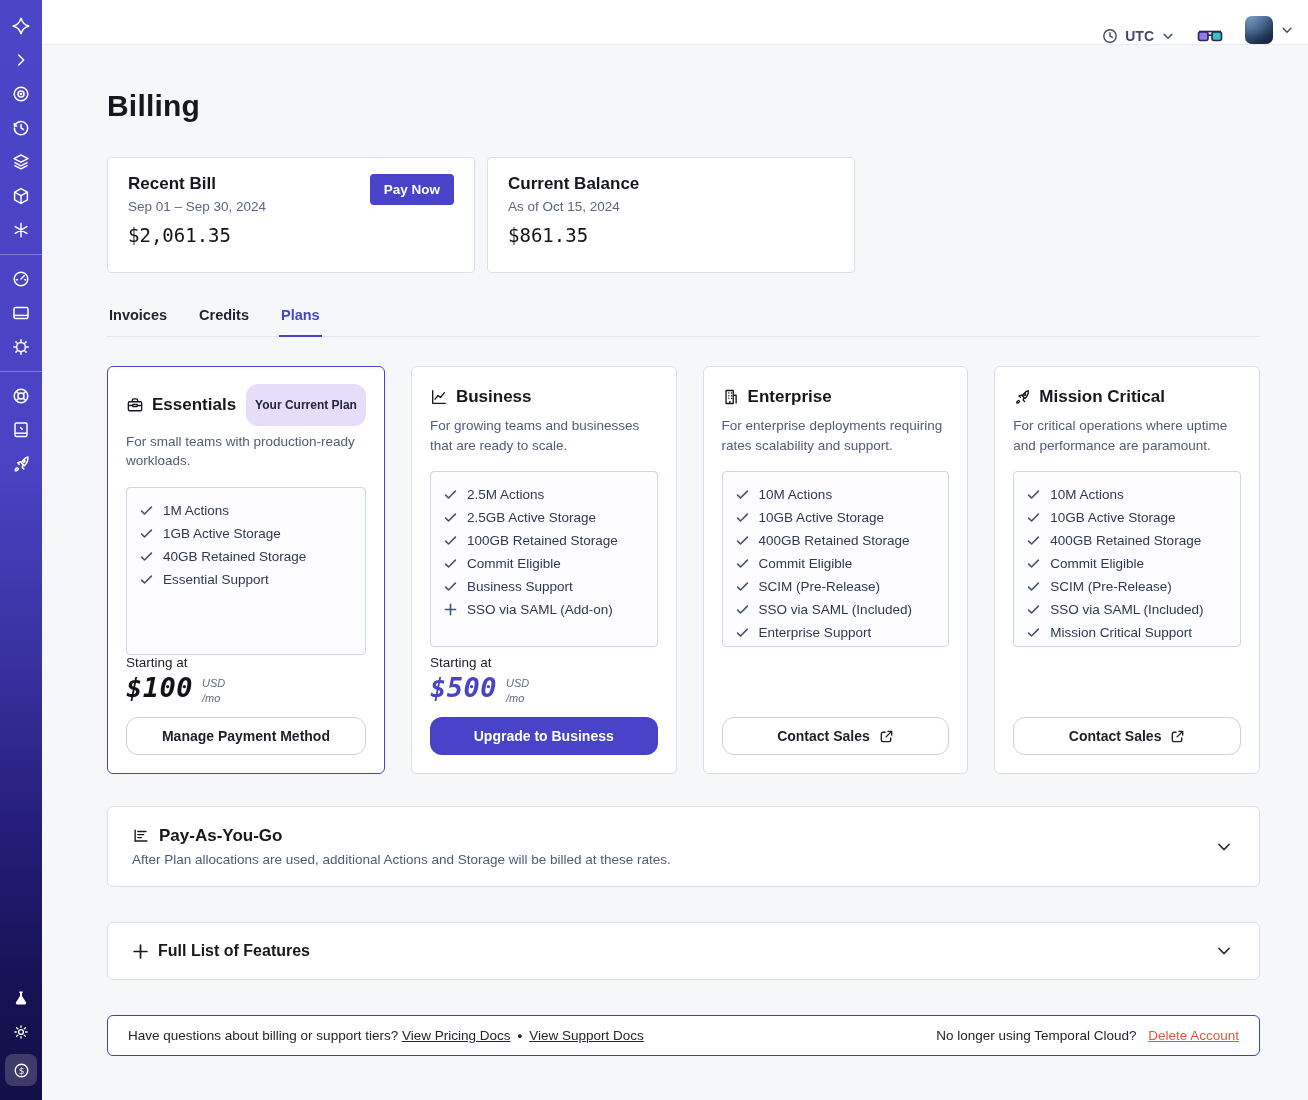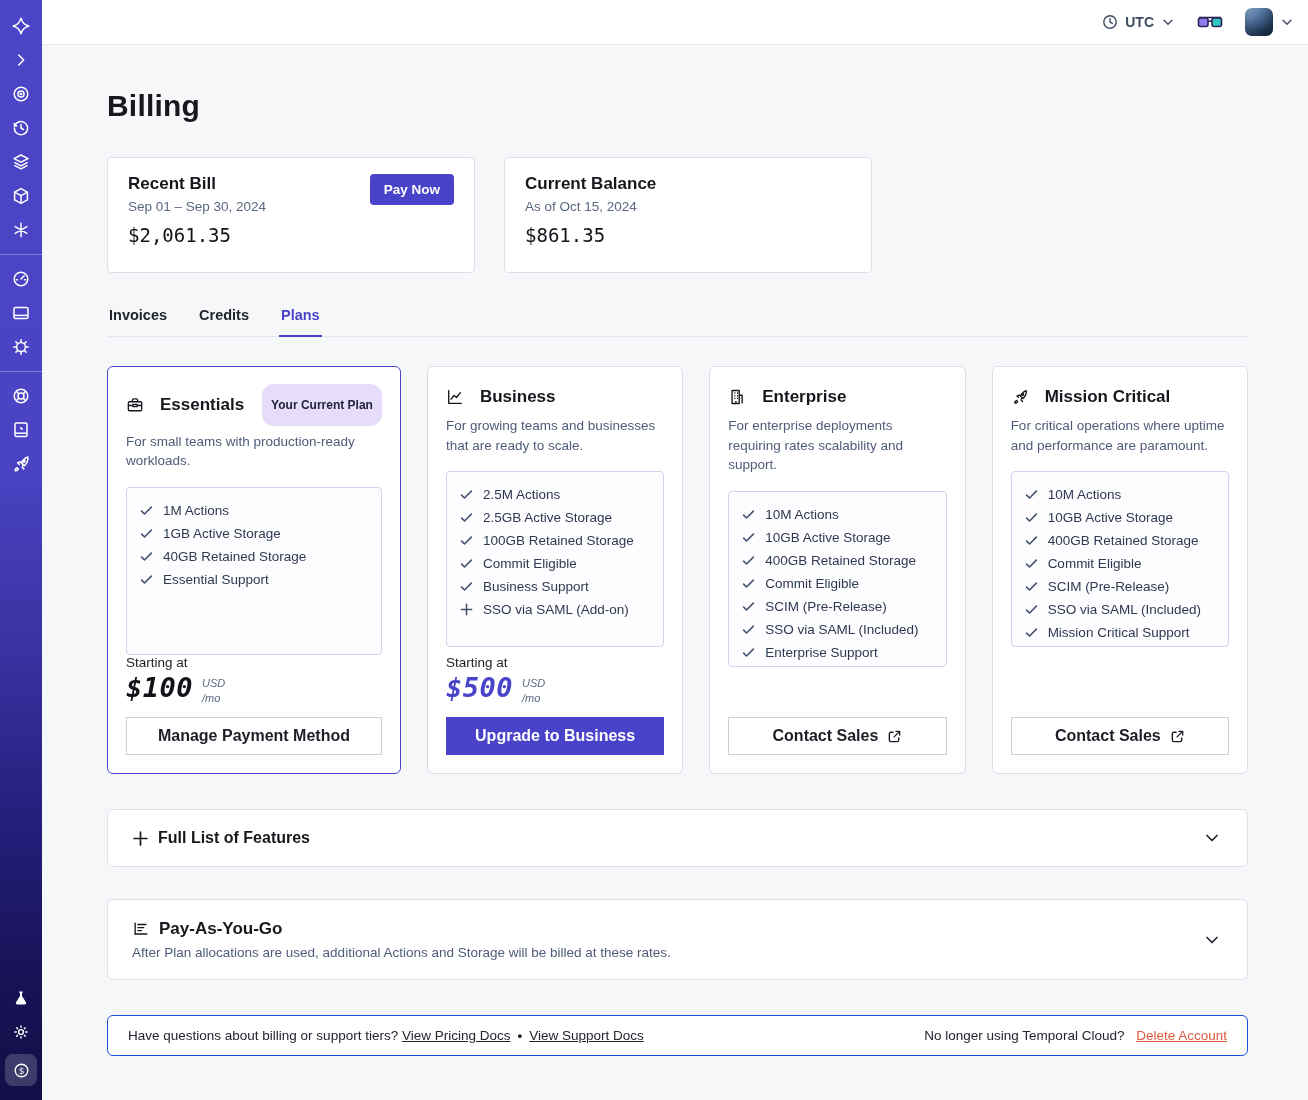--- a/index.html
+++ b/index.html
@@ -29,36 +29,36 @@
   .side-active {
     width:32px; height:32px; margin-top:5px; border-radius:8px;
     background:rgba(255,255,255,.18);
     display:flex; align-items:center; justify-content:center; color:#fff; cursor:pointer;
   }
 
   
   .topbar {
     position:absolute; left:42px; right:0; top:0; height:45px;
     background:#fff; border-bottom:1px solid #e7eaf0;
-    display:flex; align-items:center; justify-content:flex-end;
+    display:flex; align-items:flex-end; justify-content:flex-end;
     padding-right:14px; gap:22px;padding-left:34px;
   }
   .tz-group { display:flex; align-items:center; gap:7px; color:#3f4a63; font-size:14px; font-weight:bold; cursor:pointer; }
   .user-group { display:flex; align-items:center; gap:7px; cursor:pointer; }
   .avatar {
     width:28px; height:28px; border-radius:7px;
     background:linear-gradient(135deg,#8fb0cf 0%,#4d6f9a 40%,#27425f 75%,#1b2f47 100%);
     box-shadow:inset 0 -8px 8px rgba(10,20,40,.45);
   }
 
   
-  .main { position:absolute; left:42px; top:45px; right:12px; padding:28px 48px 0 65px; }
+  .main { position:absolute; left:42px; top:45px; right:0; padding:28px 48px 0 65px; }
   .page-title { font-size:30px; font-weight:bold; letter-spacing:.2px; margin-top:16px; }
 
-  .summary-row { display:flex; gap:29px; margin-top:34px; }
+  .summary-row { display:flex; gap:12px; margin-top:34px; }
   .sum-card {
     width:368px; height:116px; background:#fff; border:1px solid #dbe0ea; border-radius:4px;
     padding:16px 20px; position:relative;
   }
   .sum-title { font-size:17px; font-weight:bold; }
   .sum-sub { font-size:13.5px; color:#5a6882; margin-top:5px; }
   .sum-amount { font-family:"DejaVu Sans Mono", monospace; font-size:19px; margin-top:10px; color:#111318; }
   .pay-now {
     position:absolute; top:16px; right:20px; border:none; cursor:pointer;
     background:#4843c9; color:#fff; font-family:inherit; font-size:13.5px; font-weight:bold;
@@ -69,43 +69,43 @@
   .tab { font-size:14.5px; font-weight:bold; color:#22252e; padding:0 2px 12px; cursor:pointer; }
   .tab.active { color:#4843c9; border-bottom:2px solid #4843c9; margin-bottom:-1px; }
 
   
   .plans { display:grid; grid-template-columns:repeat(4,1fr); gap:26px; margin-top:29px; }
   .plan {
     background:#fff; border:1px solid #d8dee9; border-radius:6px; padding:18px;
     display:flex; flex-direction:column; height:408px;
   }
   .plan.current { border-color:#4843c9; }
-  .plan-head { display:flex; align-items:center; gap:16px; min-height:24px; }
+  .plan-head { display:flex; align-items:center; gap:8px; min-height:24px; }
   .plan-icon { color:#16181d; flex:0 0 auto; }
   .plan-title { font-size:17px; font-weight:bold; white-space:nowrap; }
   .badge {
     background:#e6ddfb; color:#23253a; font-size:12px; font-weight:bold;
     padding:14px 9px; border-radius:12px; white-space:nowrap; margin-left:2px;
   }
   .plan-desc { font-size:13.5px; color:#4e5c78; line-height:1.45; margin-top:7px; min-height:39px; }
   .features {
     border:1px solid #ccd6ea; background:#fdfdff; border-radius:4px;
     margin-top:16px; height:176px; padding:15px 12px; overflow:hidden;
   }
   .feat { display:flex; gap:9px; font-size:13.5px; color:#2e3950; margin-bottom:8px; }
   .feat svg { flex:0 0 auto; color:#46536f; }
   .plan-footer { margin-top:auto; }
   .starting { font-size:13.5px; color:#1c1f26; }
   .price-row { display:flex; gap:9px; align-items:flex-start; margin-top:2px;font-style:italic; }
   .price { font-family:"DejaVu Sans Mono", monospace; font-size:27px; font-weight:bold; letter-spacing:.5px; color:#111318; }
   .price.indigo { color:#4843c9; }
   .per { font-size:11px; color:#5a6882; line-height:1.3; padding-top:4px; }
   .plan-btn {
-    width:100%; margin-top:12px; height:38px; border-radius:0; cursor:pointer;
-    font-family:inherit; font-size:16px; font-weight:bold;
+    width:100%; margin-top:12px; height:38px; border-radius:12px; cursor:pointer;
+    font-family:inherit; font-size:14px; font-weight:bold;
     display:flex; align-items:center; justify-content:center; gap:9px;
   }
   .btn-outline { border:1px solid #c9d1df; background:#fff; color:#1c1f27; }
   .btn-filled { border:none; background:#4843c9; color:#fff; }
 
   
   .accordion {
     background:#fff; border:1px solid #dbe0ea; border-radius:6px;
     margin-top:32px; padding:19px 24px; position:relative; cursor:pointer;
   }
@@ -523,47 +523,47 @@
           <svg width="15" height="15" viewBox="0 0 16 16" fill="none" stroke="currentColor" stroke-width="1.5" stroke-linecap="round" stroke-linejoin="round">
               <path d="M6.5 3.5H4.2A1.7 1.7 0 0 0 2.5 5.2v6.6a1.7 1.7 0 0 0 1.7 1.7h6.6a1.7 1.7 0 0 0 1.7-1.7V9.5"></path>
               <path d="M9.5 2.5h4v4"></path>
               <path d="M13.2 2.8L7.6 8.4"></path>
             </svg>
         </button>
       </div>
     </section>
   </div>
 
-  <section class="accordion slim">
-    <div class="acc-title-row">
-      <svg width="17" height="17" viewBox="0 0 16 16" fill="none" stroke="currentColor" stroke-width="1.6" stroke-linecap="round">
-          <path d="M8 2v12M2 8h12"></path>
-        </svg>
-      <span>Full List of Features</span>
-    </div>
-    <svg class="chev" width="18" height="18" viewBox="0 0 18 18" fill="none" stroke="currentColor" stroke-width="1.7" stroke-linecap="round" stroke-linejoin="round">
-        <path d="M4 6.5l5 5 5-5"></path>
-      </svg>
-  </section>
-
   <section class="accordion">
     <div class="acc-title-row">
       <svg width="18" height="18" viewBox="0 0 20 20" fill="none" stroke="currentColor" stroke-width="1.5" stroke-linecap="round">
           <path d="M3.5 3.5v12"></path>
           <path d="M6.5 5h9M6.5 8.4h6.5M6.5 11.8h4"></path>
           <path d="M3.5 15.5h13"></path>
         </svg>
       <span>Pay-As-You-Go</span>
     </div>
     <p class="acc-desc">After Plan allocations are used, additional Actions and Storage will be billed at these rates.</p>
     <svg class="chev" width="18" height="18" viewBox="0 0 18 18" fill="none" stroke="currentColor" stroke-width="1.7" stroke-linecap="round" stroke-linejoin="round">
         <path d="M4 6.5l5 5 5-5"></path>
       </svg>
   </section>
 
+  <section class="accordion slim">
+    <div class="acc-title-row">
+      <svg width="17" height="17" viewBox="0 0 16 16" fill="none" stroke="currentColor" stroke-width="1.6" stroke-linecap="round">
+          <path d="M8 2v12M2 8h12"></path>
+        </svg>
+      <span>Full List of Features</span>
+    </div>
+    <svg class="chev" width="18" height="18" viewBox="0 0 18 18" fill="none" stroke="currentColor" stroke-width="1.7" stroke-linecap="round" stroke-linejoin="round">
+        <path d="M4 6.5l5 5 5-5"></path>
+      </svg>
+  </section>
+
   <section class="footerbar">
     <div>
       <span>Have questions about billing or support tiers?</span>
       <span class="flink">View Pricing Docs</span><span class="dot">•</span><span class="flink">View Support Docs</span>
     </div>
     <div>
       <span>No longer using Temporal Cloud?</span>
       <span class="flink danger">Delete Account</span>
     </div>
   </section>

